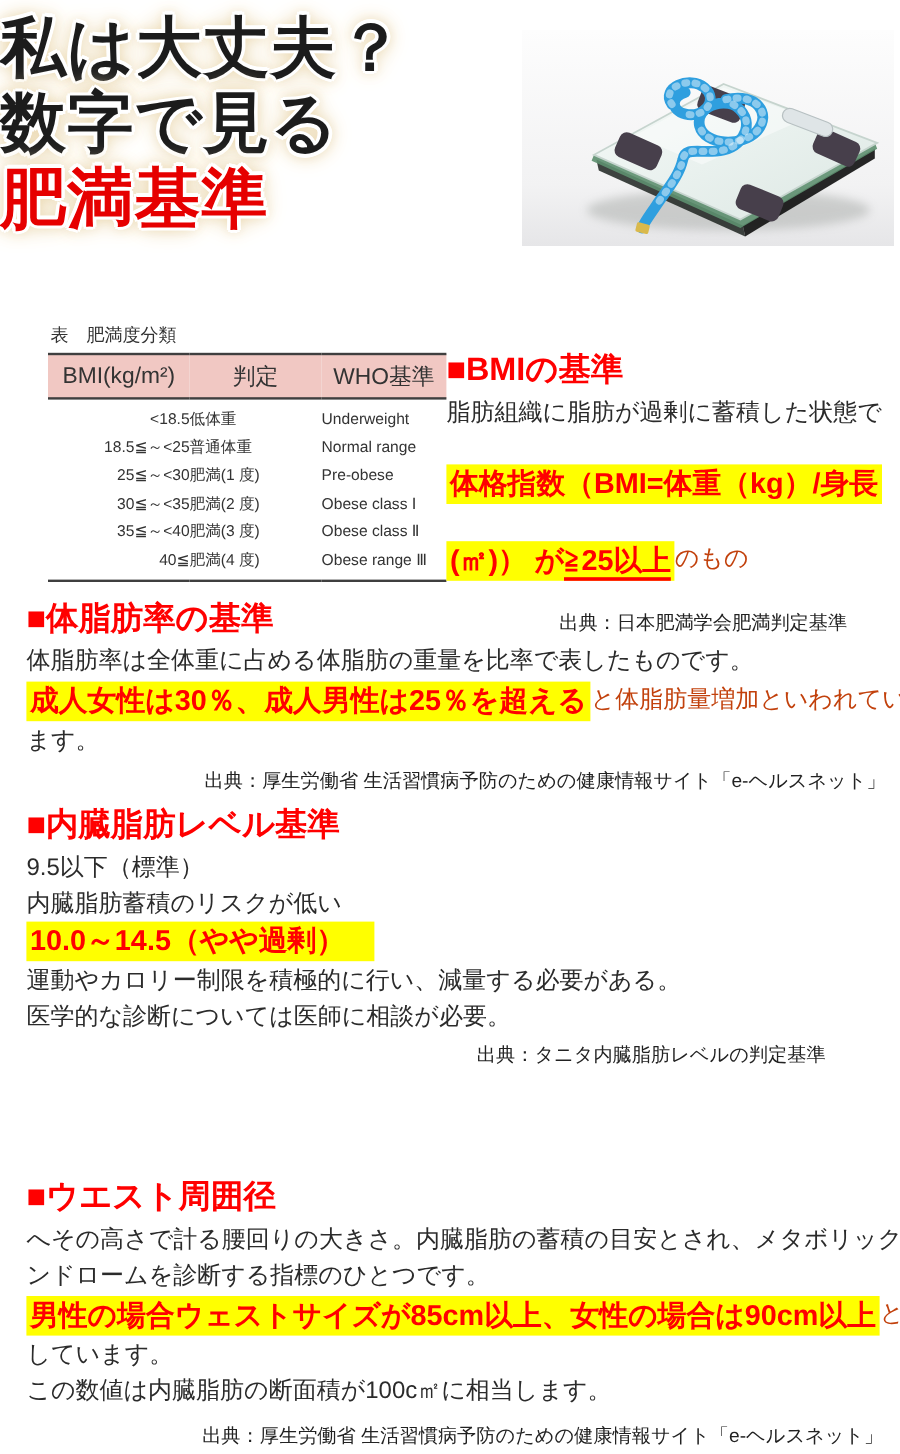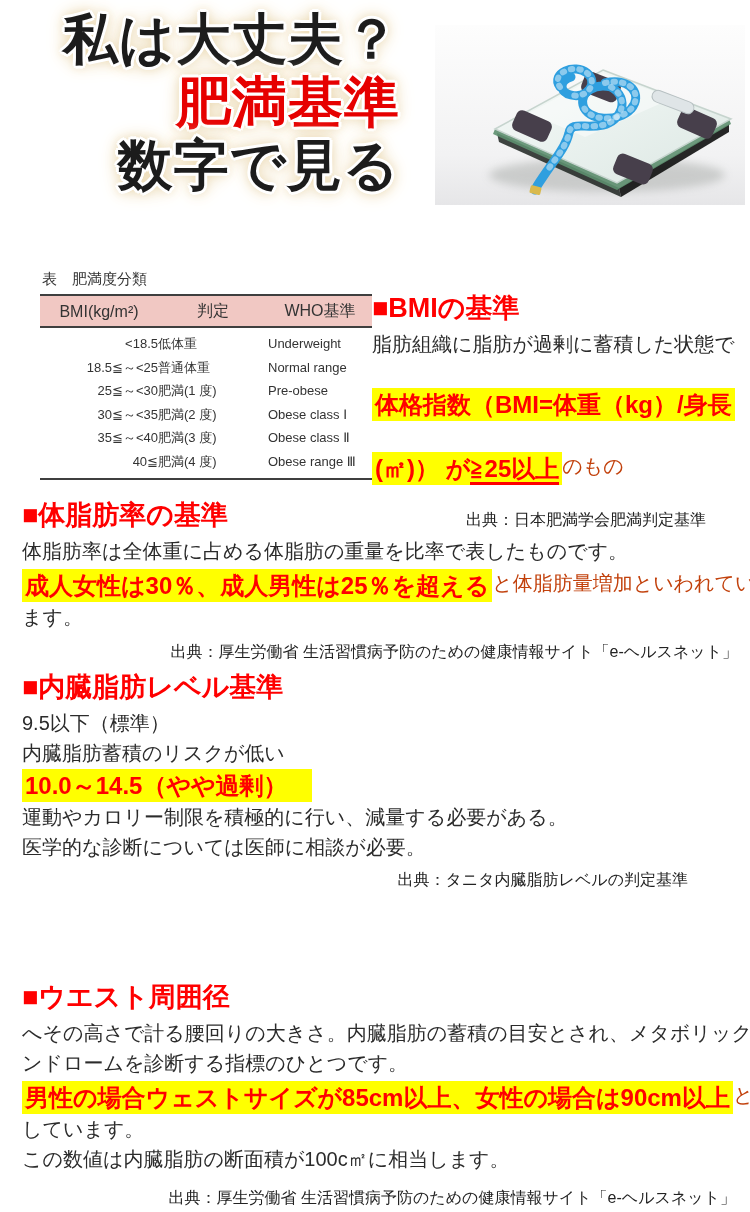--- a/index.html
+++ b/index.html
@@ -3,40 +3,40 @@
 <meta charset="utf-8">
 <style>
   html,body{margin:0;padding:0;}
   body{
     width:750px;height:1212px;background:#ffffff;position:relative;overflow:hidden;
     font-family:"Liberation Sans",sans-serif;color:#2b2b2b;
   }
   .page{position:absolute;inset:0;}
 
   
-  .title{position:absolute;left:0;top:8px;width:400px;text-align:right;}
+  .title{position:absolute;left:0;top:8px;width:400px;text-align:left;}
   .title-line{
     font-size:55px;line-height:63px;font-weight:bold;letter-spacing:1px;color:#1c1c1c;
     text-shadow:
       3px 0 0 #fff,-3px 0 0 #fff,0 3px 0 #fff,0 -3px 0 #fff,
       2px 2px 0 #fff,-2px 2px 0 #fff,2px -2px 0 #fff,-2px -2px 0 #fff,
       0 0 10px #ead7ae,0 0 16px #ead7ae,0 0 22px #efe0c0;
     white-space:nowrap;
   }
   .title-line.red{color:#e60000;}
 
   
   .photo{position:absolute;left:435px;top:25px;width:310px;height:180px;}
 
   
   .table-block{position:absolute;left:40px;top:270px;width:332px;}
   .table-caption{font-size:15px;color:#333;margin:0 0 5px 2px;white-space:nowrap;}
   table.bmi-table{border-collapse:collapse;width:332px;border-top:2px solid #3f3f3f;border-bottom:2px solid #3f3f3f;table-layout:fixed;}
   table.bmi-table th{
-    background:#f1c8c3;font-weight:normal;font-size:16px;color:#333;
+    background:#f1c8c3;font-weight:normal;font-size:19px;color:#333;
     padding:5px 0 4px 0;text-align:center;border-bottom:2px solid #3f3f3f;white-space:nowrap;
   }
   table.bmi-table td{font-size:13px;color:#333;line-height:23.5px;padding:0;white-space:nowrap;}
   td.c1{text-align:right;padding-right:8px;}
   td.c2{text-align:left;padding-left:2px;}
   td.c3{text-align:left;padding-left:2px;}
   tbody tr:first-child td{padding-top:4px;}
   tbody tr:last-child td{padding-bottom:5px;}
 
   
@@ -63,22 +63,22 @@
   #sec-visceral .source{margin-top:8px;padding-right:50px;}
   #sec-waist .source{margin-top:14px;padding-right:2px;}
 </style>
 </head>
 <body>
 
 <div class="page">
 
   <header class="title">
     <div class="title-line">私は大丈夫？</div>
+    <div class="title-line">数字で見る</div>
     <div class="title-line red">肥満基準</div>
-    <div class="title-line">数字で見る</div>
   </header>
 
   <div class="photo">
     <svg width="310" height="180" viewBox="0 0 310 180">
       <defs>
         <linearGradient id="pbg" x1="0" x2="0" y1="0" y2="1">
           <stop offset="0" stop-color="#fdfdfd"></stop>
           <stop offset="0.72" stop-color="#f2f2f3"></stop>
           <stop offset="1" stop-color="#e6e6e8"></stop>
         </linearGradient>

